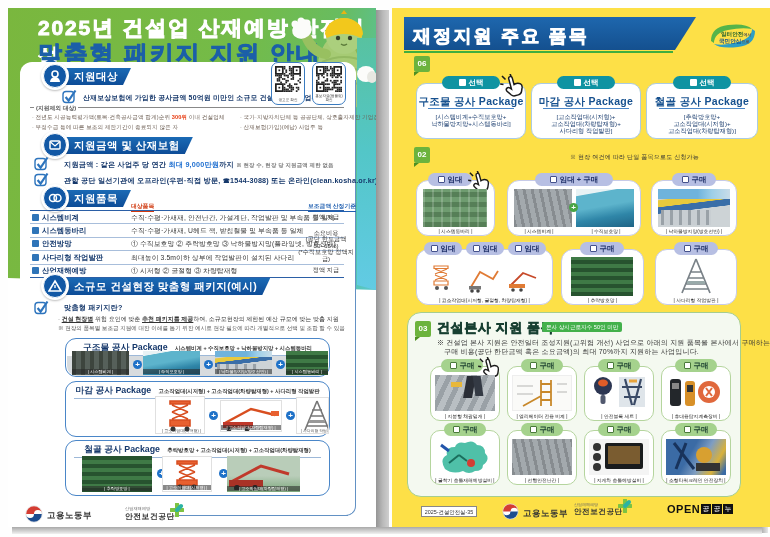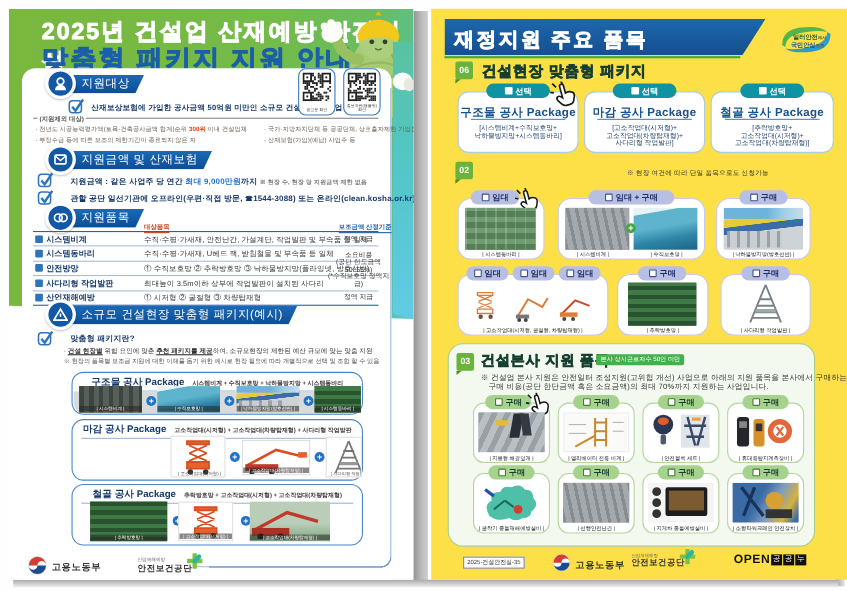--- a/index.html
+++ b/index.html
@@ -10,21 +10,21 @@
 #shR{left:759px;top:14px;width:9px;height:519px;background:linear-gradient(90deg,#999,#e8e8e8)}
 #shB{left:12px;top:527px;width:750px;height:7px;background:linear-gradient(180deg,#a9a9a9,#f1f1f1)}
 #pl{left:8px;top:8px;width:368px;height:519px;background:#fff;overflow:hidden}
 #pr{left:392px;top:8px;width:389px;height:519px;background:#fde047;overflow:hidden}
 
 #grad{left:0;top:0;width:368px;height:288px;background:linear-gradient(104deg,#7ab73e 0%,#74bb48 55%,#68bc60 76%,#55c4a8 93%,#5cc8d8 100%);clip-path:polygon(0 0,368px 0,368px 282px,0 270px)}
 #panel{left:12px;top:54px;width:336px;height:465px;background:#fff;border-radius:12px 12px 0 0}
 #bframe{left:170px;top:72px;width:178px;height:436px;border-right:1.3px solid #6291c4;border-bottom:1.3px solid #6291c4;border-radius:0 0 10px 0}
 .t1{color:#fff;font-weight:bold;font-size:21px;letter-spacing:1.8px;-webkit-text-stroke:.9px #fff}
 .t2{color:#1b5fa8;font-weight:bold;font-size:24px;letter-spacing:1.8px;-webkit-text-stroke:.9px #1b5fa8}
-.bdg{height:17px;background:linear-gradient(180deg,#1b6ab5,#0d4c97);color:#fff;font-weight:normal;font-size:10.5px;line-height:17px;white-space:nowrap;padding:0 13px 0 22px;clip-path:polygon(0 0,100% 0,calc(100% - 8px) 100%,0 100%);letter-spacing:.5px}
+.bdg{height:17px;background:linear-gradient(180deg,#1b6ab5,#0d4c97);color:#fff;font-weight:bold;font-size:10.5px;line-height:17px;white-space:nowrap;padding:0 13px 0 22px;clip-path:polygon(0 0,100% 0,calc(100% - 8px) 100%,0 100%);letter-spacing:.5px}
 .bico{width:28px;height:28px;border-radius:50%;background:#fff;box-shadow:0 1px 2px rgba(0,0,0,.25)}
 .bico i{position:absolute;left:2px;top:2px;width:24px;height:24px;border-radius:50%;background:#1258a5;border:1.8px solid #fff}
 .bico svg{position:absolute;left:7px;top:7px}
 .chk{width:14px;height:14px;overflow:visible}
 .ct{font-size:7.2px;color:#16386b;font-weight:bold;letter-spacing:.2px;white-space:nowrap}
 .tiny{font-size:5.6px;color:#6b5d52;white-space:nowrap;letter-spacing:.1px}
 .excl{border-top:1px solid #888}
 .tbl-line{height:0;border-top:1px solid #a8bedb;left:22px;width:314px}
 .tbl-lab{font-size:7.4px;font-weight:bold;color:#163a6e;white-space:nowrap}
 .tbl-ic{width:7px;height:7px;background:#2e74b8;border-radius:1px}
@@ -472,21 +472,20 @@
   <div class="a" id="gline"></div>
   <div class="a" id="rlogo" style="left:316px;top:13px"><svg width="50" height="30" viewBox="0 0 50 30">
     <path d="M3 20 Q3 6 20 4 Q38 2 44 8 Q34 6 20 9 Q6 12 6 22 z" fill="#55b44a"></path>
     <path d="M47 10 Q47 24 30 26 Q12 28 6 23 Q16 25 30 21 Q44 17 44 8 z" fill="#2e9ec4"></path>
     <rect x="12" y="9" width="26" height="6" fill="none"></rect>
     <text x="13" y="14.5" font-size="5.6" fill="#1a5c2e" font-weight="bold">일터안전<tspan font-size="4" fill="#555">에서</tspan></text>
     <text x="11" y="21.5" font-size="5.6" fill="#13508f" font-weight="bold">국민안심<tspan font-size="4" fill="#555">으로</tspan></text>
   </svg></div>
 
   <div class="a snum" style="left:22px;top:48px">06</div>
-  <div class="a stt" style="left:46px;top:48px">건설현장 맞춤형 패키지</div>
   <div class="a pcard" style="left:24px;top:75px;width:110px;height:56px"></div>
   <div class="a pcard" style="left:139px;top:75px;width:110px;height:56px"></div>
   <div class="a pcard" style="left:254px;top:75px;width:112px;height:56px"></div>
   <div class="a pill" style="left:50px;top:68px;width:58px"><span class="bx"></span>선택</div>
   <div class="a pill" style="left:165px;top:68px;width:58px"><span class="bx"></span>선택</div>
   <div class="a pill" style="left:281px;top:68px;width:58px"><span class="bx"></span>선택</div>
   <svg class="a cur" style="left:108px;top:66px" width="26" height="26" viewBox="0 0 26 26">
         <g transform="rotate(-15 13 13)">
           <path d="M11 4 a1.8 1.8 0 0 1 3.6 0 l0 7 l1.5 -.5 a6 6 0 0 1 5 1.5 q1.5 1.5 .5 4 l-1.5 3.5 q-1 2.5 -4 2.5 l-3.5 0 q-2 0 -3.5 -2 l-3 -4.5 q-1 -2 .8 -3 q1.5 -.8 3 .8 l1.1 1.2 z" fill="#fff" stroke="#1a1a1a" stroke-width="1.5"></path>
         </g>

